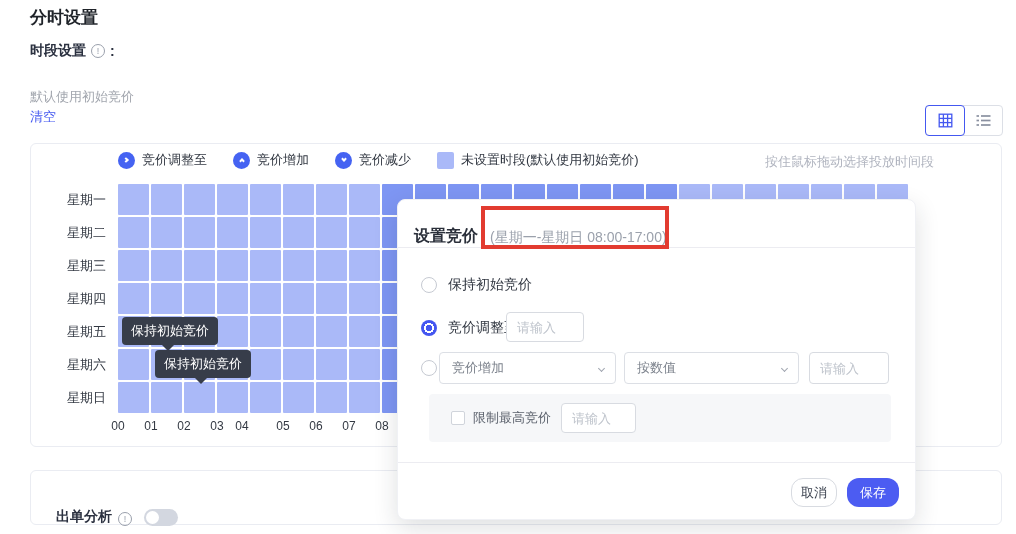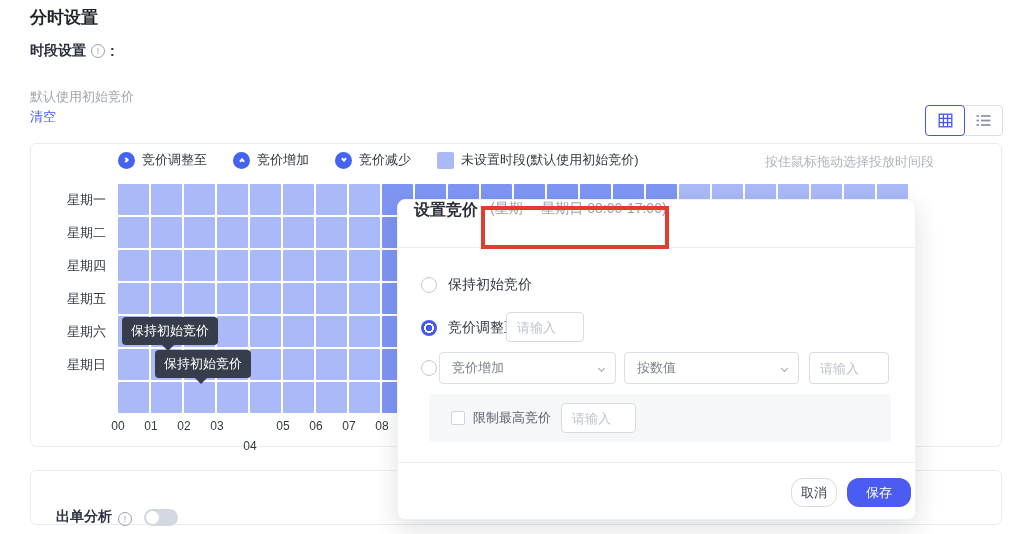--- a/index.html
+++ b/index.html
@@ -47,21 +47,21 @@
   
   .tooltip { position:absolute; z-index:5; background:#373d4a; color:#fff; font-size:13px;
              padding:5px 9px; border-radius:4px; white-space:nowrap; }
   .tooltip:after { content:""; position:absolute; top:100%; left:40px; border:6px solid transparent; border-top-color:#373d4a; }
   #tooltip-1 { left:122px; top:317px; }
   #tooltip-2 { left:155px; top:350px; }
 
   
   #modal { position:absolute; left:397px; top:199px; width:519px; height:321px; background:#fff; z-index:10;
            border-radius:8px; border:1px solid #f0f1f5; box-shadow:0 8px 24px rgba(31,35,41,.14); }
-  .modal-header { position:relative; height:48px; border-bottom:1px solid #ececf1; display:flex; align-items:flex-start; padding-left:16px; }
+  .modal-header { position:relative; height:48px; border-bottom:1px solid #ececf1; display:flex; align-items:flex-end; padding-left:16px; }
   .modal-title { font-size:16px; font-weight:bold; color:#2a2f3a; }
   .modal-range { font-size:14px; color:#9ba1ac; margin-left:12px; }
   .red-box { position:absolute; left:83px; top:6px; width:188px; height:43px; border:4px solid #e23b30; z-index:11; pointer-events:none; }
 
   .radio { width:16px; height:16px; border-radius:50%; border:1px solid #c6cad2; background:#fff; flex:0 0 16px; cursor:pointer; }
   .radio.checked { border:none;
      background:radial-gradient(circle,#4456f0 0 3.5px,#fff 3.5px 5px,#4456f0 5px 8px); }
   .opt-label { font-size:14px; color:#333943; margin-left:11px; }
   .opt-row { position:absolute; left:23px; display:flex; align-items:center; }
   #opt-row-1 { top:76px; }
@@ -82,21 +82,21 @@
   .max-bid-panel { position:absolute; left:31px; top:194px; width:462px; height:48px; background:#f6f7f9;
                    border-radius:4px; display:flex; align-items:center; padding-left:22px; }
   .checkbox { width:14px; height:14px; border:1px solid #d0d4db; border-radius:2px; background:#fff; cursor:pointer; }
   .cb-label { font-size:13px; color:#5d636e; margin-left:8px; }
   #max-bid-input { width:75px; height:30px; margin-left:10px; }
 
   .modal-footer { position:absolute; left:0; top:262px; width:100%; height:59px; border-top:1px solid #ececf1; }
   .btn { position:absolute; top:15px; height:29px; border-radius:12px; font-size:13px; font-family:Liberation Mono, monospace;
          display:flex; align-items:center; justify-content:center; cursor:pointer; }
   #cancel-btn { left:393px; width:46px; background:#fff; border:1px solid #d8dbe1; color:#383f4c; }
-  #save-btn { left:449px; width:64px; background:#4c5cf2; border:none; color:#fff; }
+  #save-btn { left:449px; width:52px; background:#4c5cf2; border:none; color:#fff; }
 
   
   #analysis-card { left:30px; top:470px; width:972px; height:55px; }
   .analysis-row { position:absolute; left:25px; top:0; height:55px; display:flex; align-items:flex-end; gap:6px; }
   .analysis-label { font-size:14px; font-weight:bold; color:#2b3140; }
   .toggle { width:34px; height:17px; border-radius:9px; background:#d3d7e0; position:relative; margin-left:6px; cursor:pointer; }
   .toggle .knob { position:absolute; left:2px; top:2px; width:13px; height:13px; border-radius:50%; background:#fff; }
 </style>
 </head>
 <body>
@@ -162,20 +162,21 @@
         </span>
         <span class="lg-item">
           <span class="lg-square"></span>
           <span>未设置时段(默认使用初始竞价)</span>
         </span>
       </div>
     <div class="drag-hint">按住鼠标拖动选择投放时间段</div>
     <div id="day-labels">
         <div class="day-lb">星期一</div>
         <div class="day-lb">星期二</div>
+        <div class="day-lb">星期三</div>
         <div class="day-lb">星期四</div>
         <div class="day-lb">星期五</div>
         <div class="day-lb">星期六</div>
         <div class="day-lb">星期日</div>
       </div>
     <div id="cells">
         <div class="cell"></div>
         <div class="cell"></div>
         <div class="cell"></div>
         <div class="cell"></div>
@@ -342,21 +343,21 @@
         <div class="cell"></div>
         <div class="cell"></div>
         <div class="cell"></div>
         <div class="cell"></div>
       </div>
     <div id="hour-labels">
         <span class="hour-lb" style="left: 0px;">00</span>
         <span class="hour-lb" style="left: 33px;">01</span>
         <span class="hour-lb" style="left: 66px;">02</span>
         <span class="hour-lb" style="left: 99px;">03</span>
-        <span class="hour-lb" style="left: 132px; margin-top: 20px;">04</span>
+        <span class="hour-lb" style="left: 124px;">04</span>
         <span class="hour-lb" style="left: 165px;">05</span>
         <span class="hour-lb" style="left: 198px;">06</span>
         <span class="hour-lb" style="left: 231px; text-align: center;">07</span>
         <span class="hour-lb" style="left: 264px;">08</span>
         <span class="hour-lb" style="left: 297px;">09</span>
         <span class="hour-lb" style="left: 330px;">10</span>
         <span class="hour-lb" style="left: 363px;">11</span>
         <span class="hour-lb" style="left: 396px;">12</span>
         <span class="hour-lb" style="left: 429px;">13</span>
         <span class="hour-lb" style="left: 462px;">14</span>

